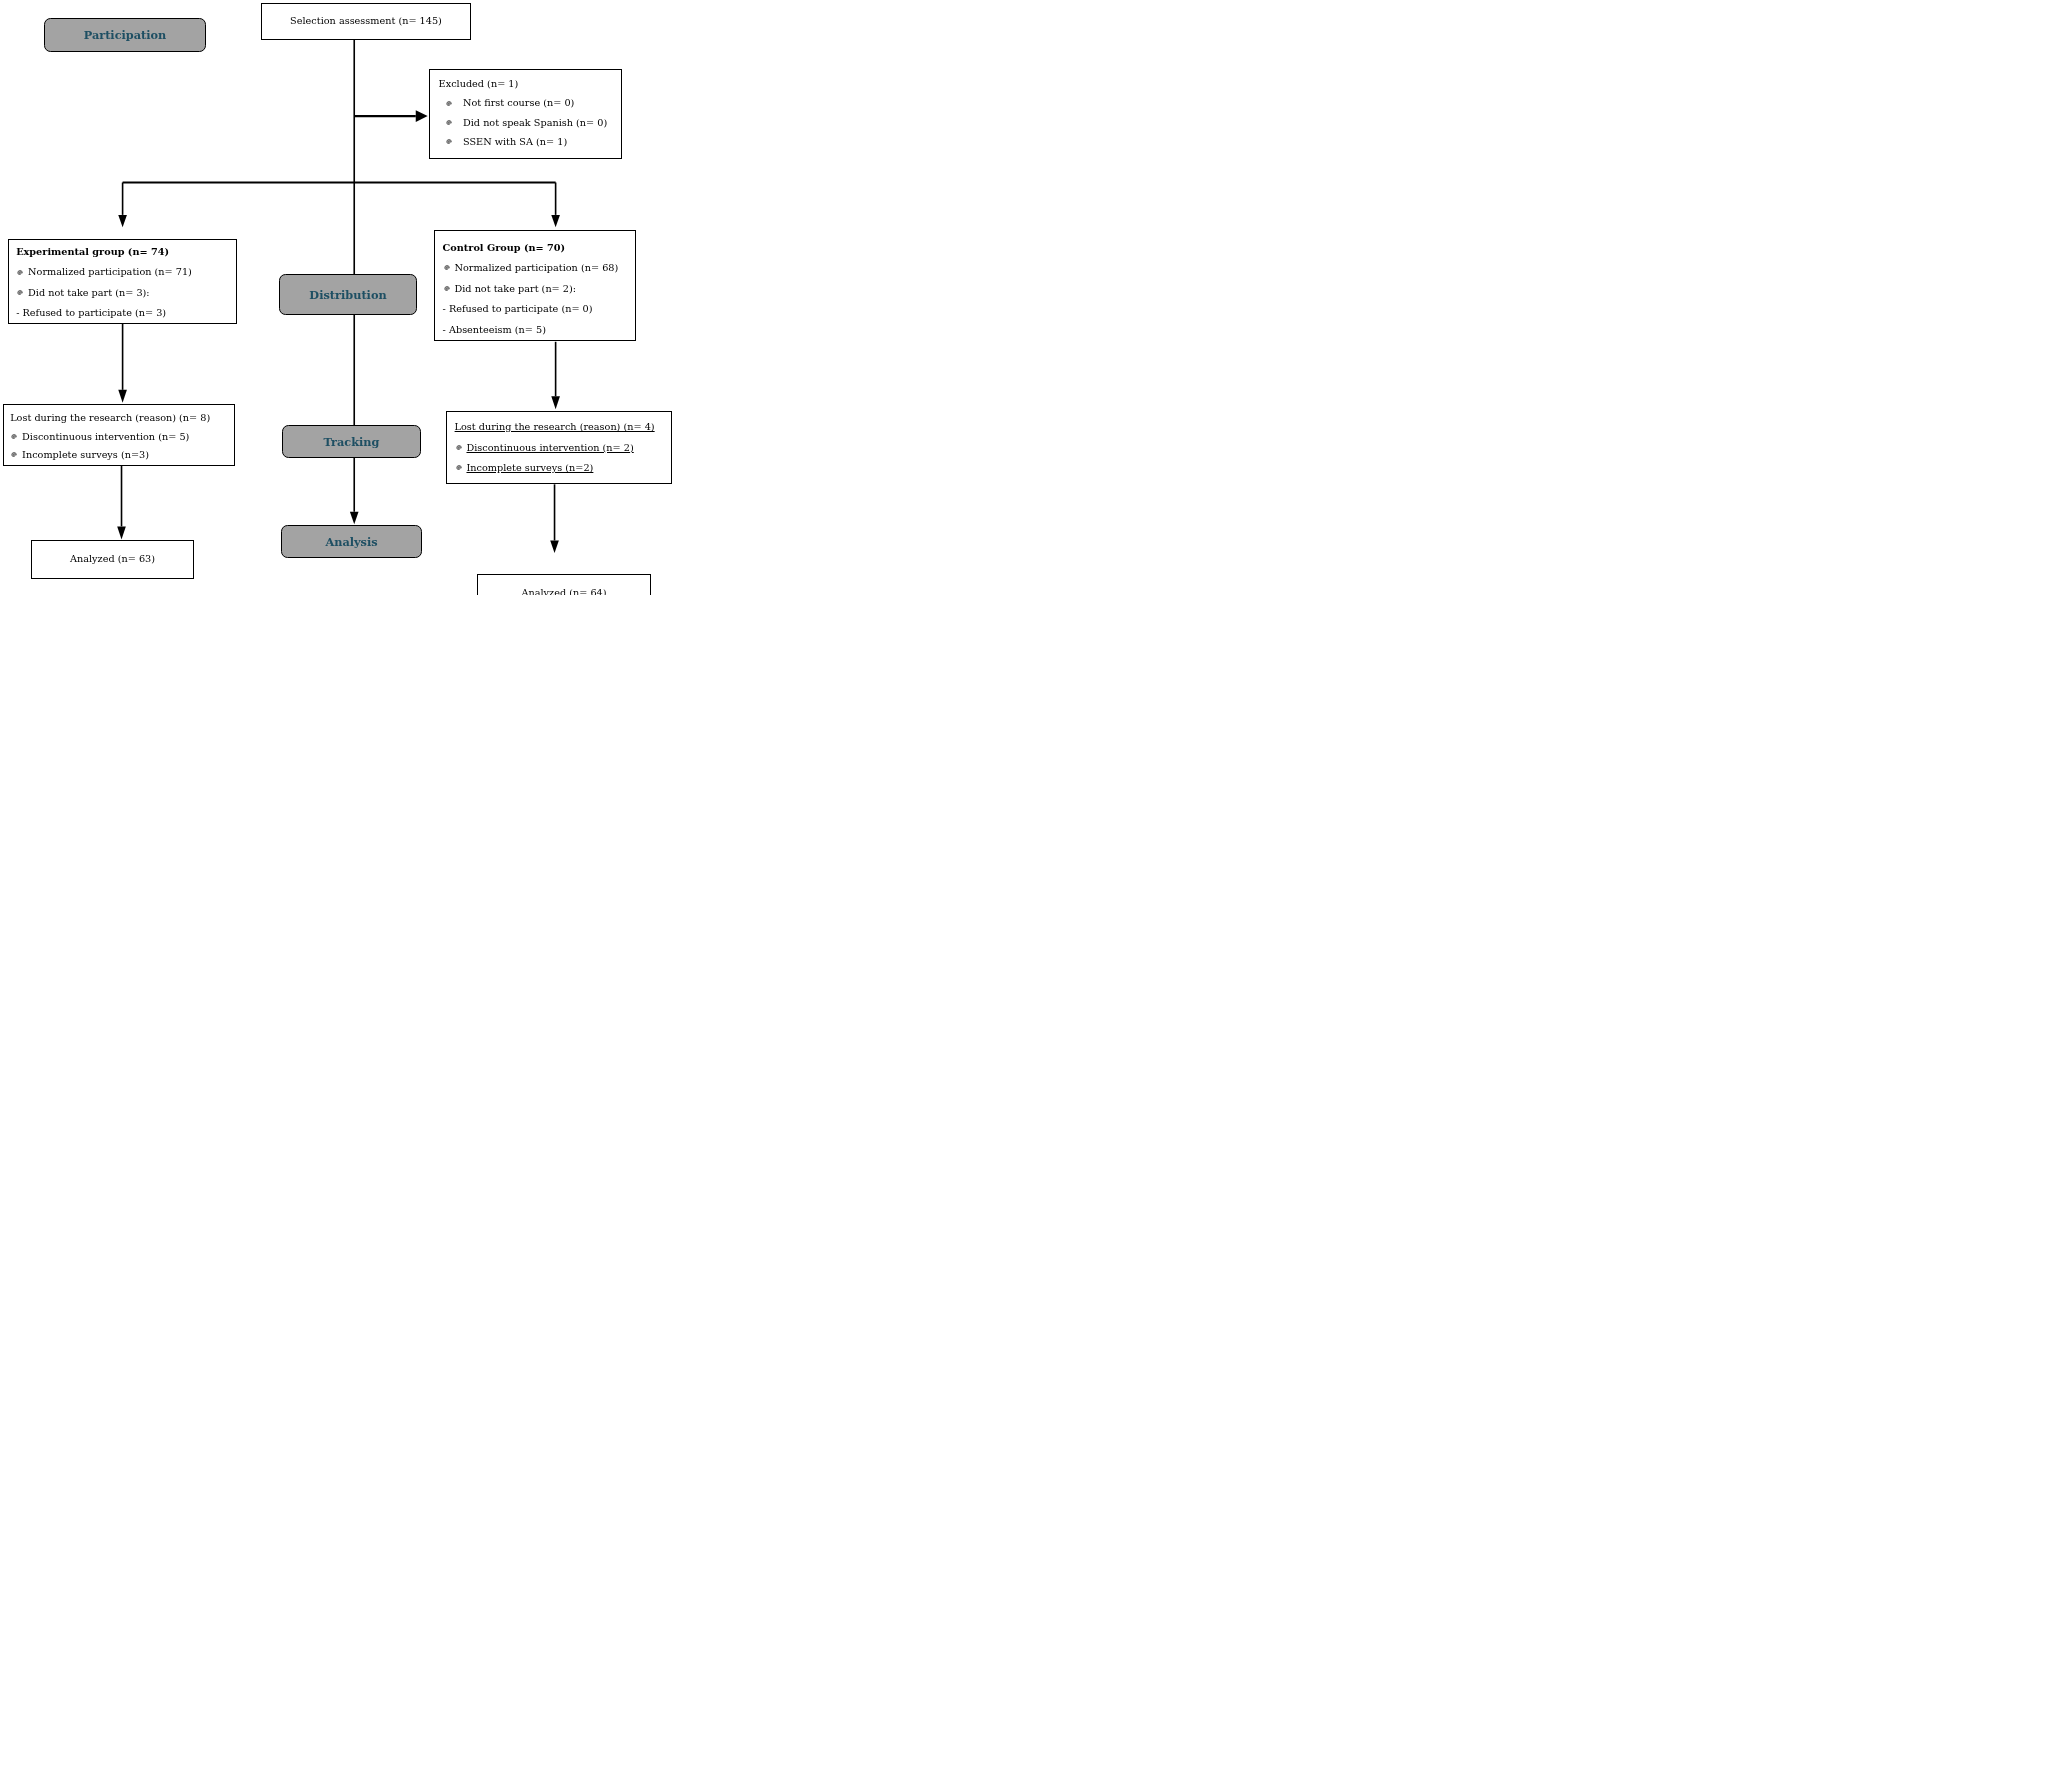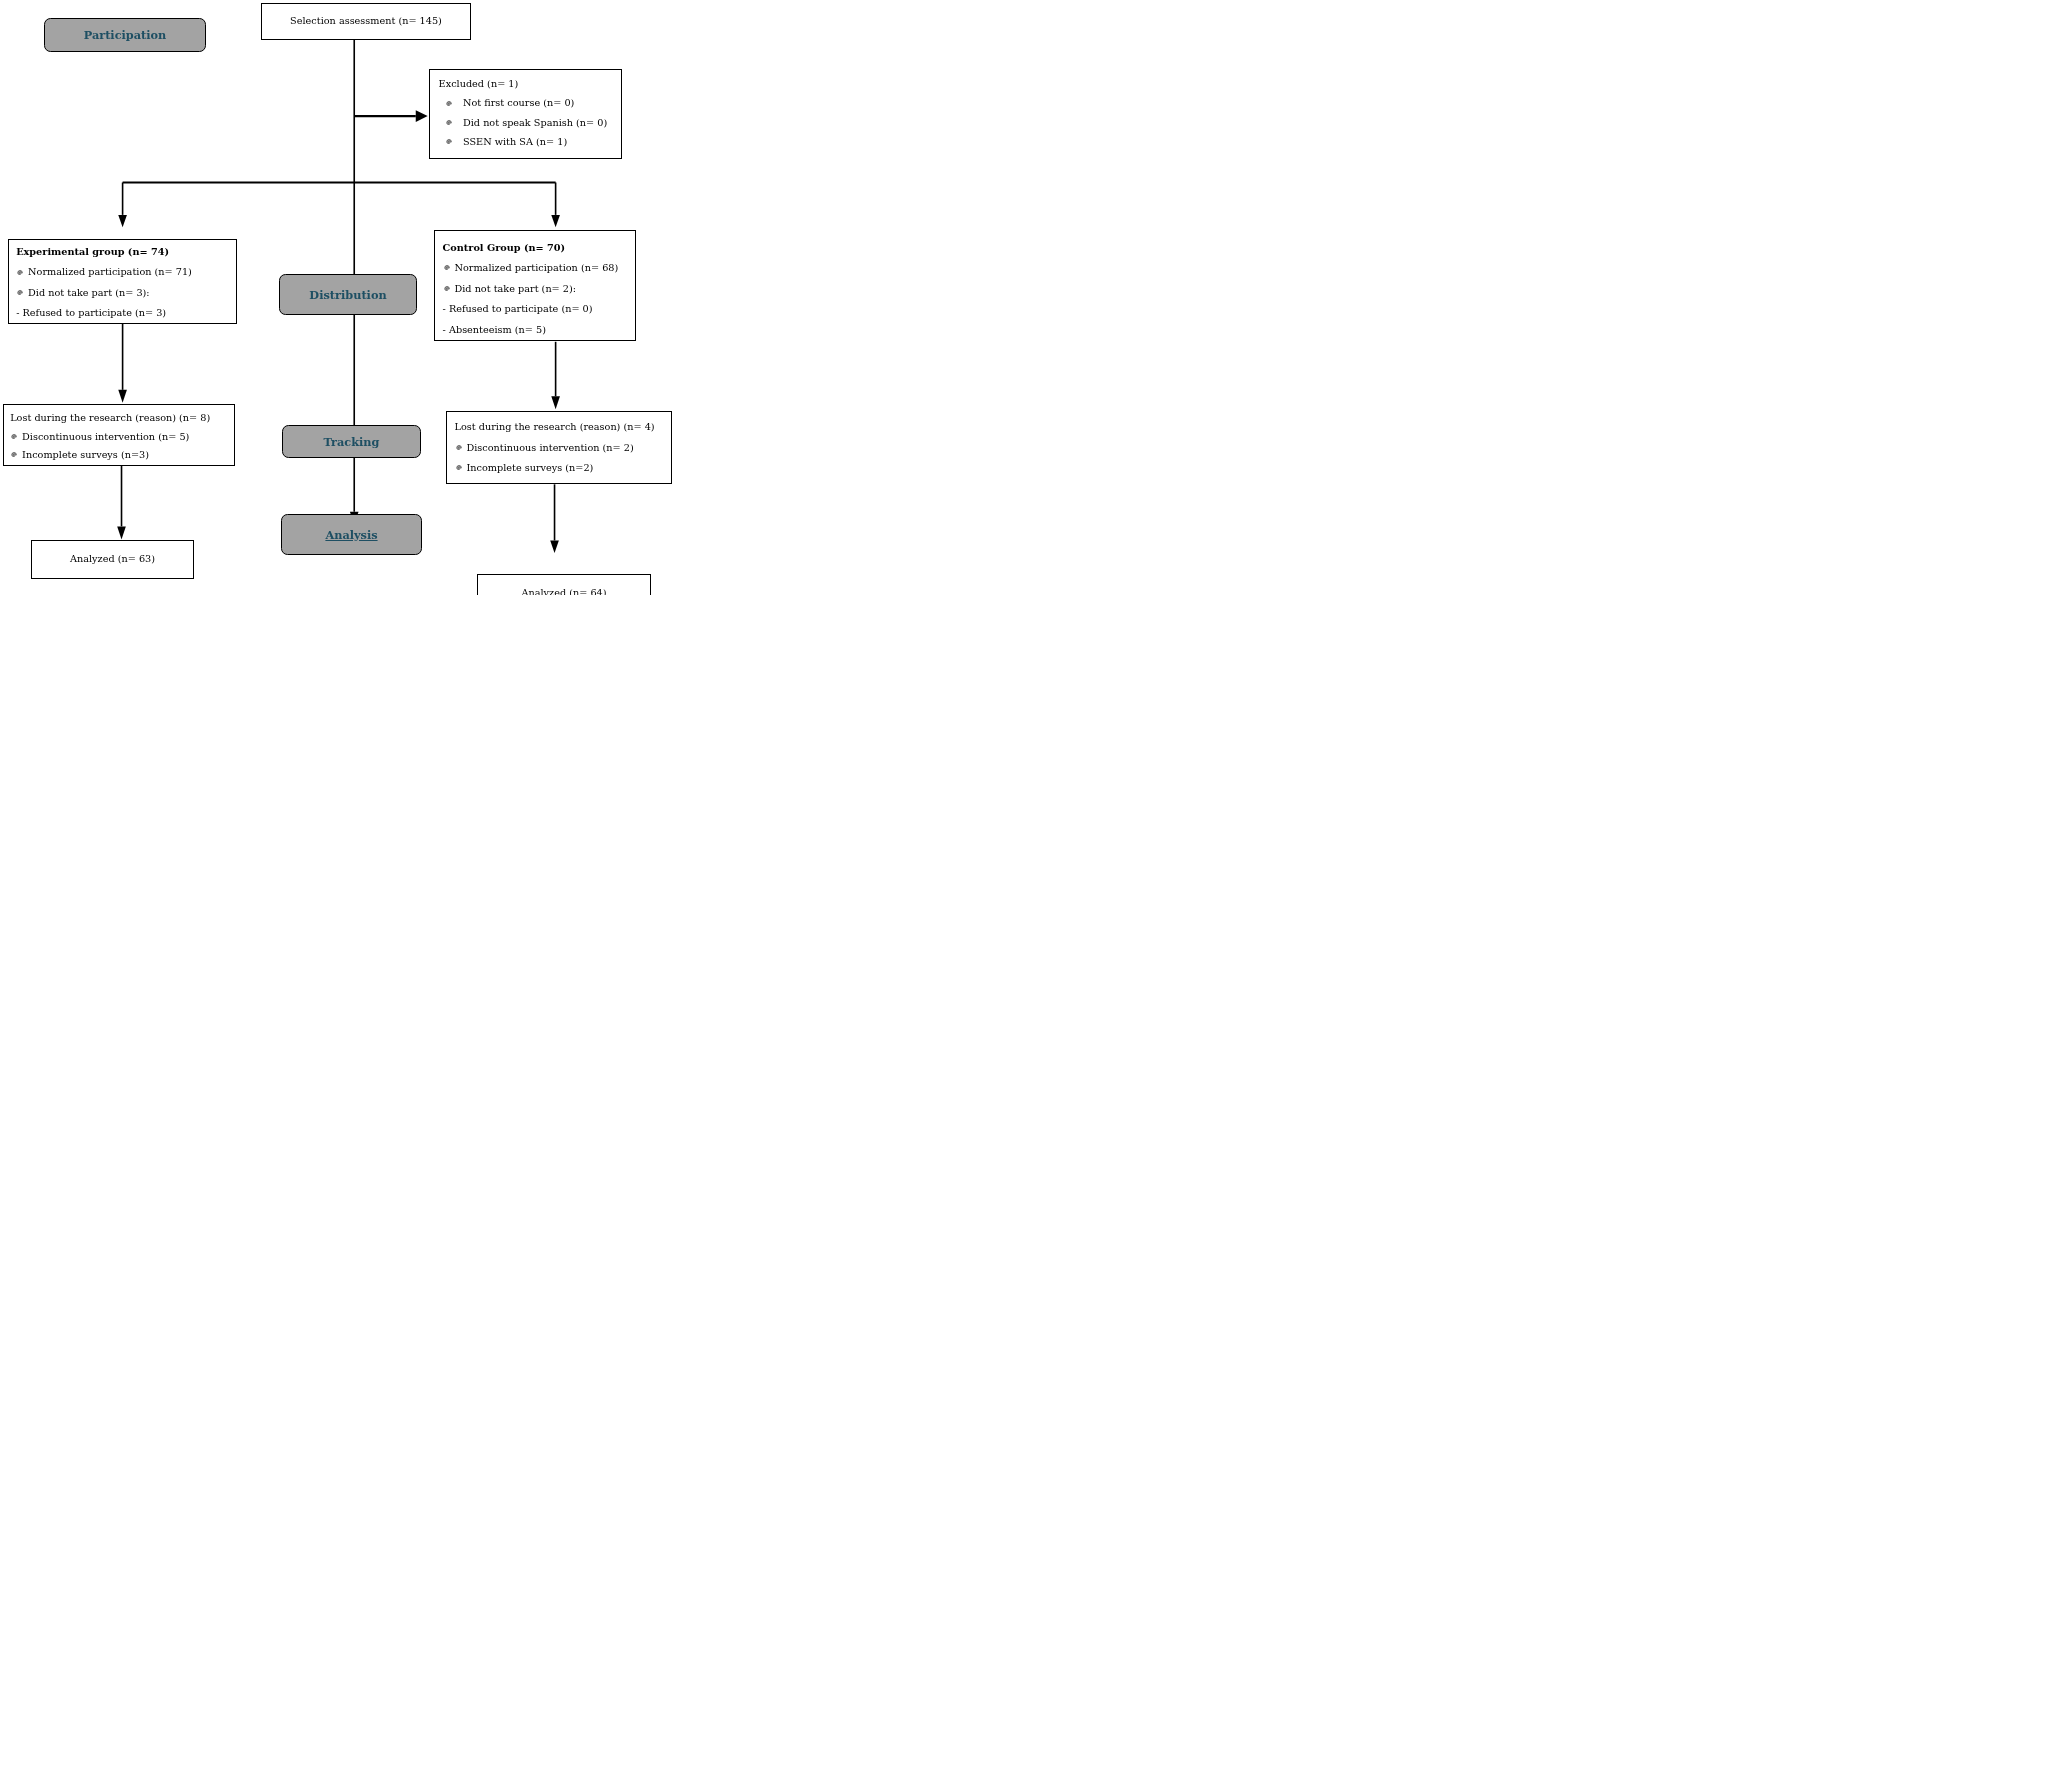--- a/index.html
+++ b/index.html
@@ -20,21 +20,21 @@
   .box-excluded{padding:4.3px 0 0 8.6px;}
   .box-excluded .li, .box-excluded .tline{height:19.4px;display:flex;align-items:center;}
   .box-excluded .li.bulleted{margin-left:6.5px;gap:6px;}
   .box-experimental{padding:1.6px 0 0 7.6px;}
   .box-experimental .li,.box-experimental .tline{height:20.5px;display:flex;align-items:center;}
   .box-control{padding:6.5px 0 0 7.6px;}
   .box-control .li,.box-control .tline{height:20.5px;display:flex;align-items:center;}
   .box-lost-left{padding:4.3px 0 0 6.5px;}
   .box-lost-left .li,.box-lost-left .tline{height:18.4px;display:flex;align-items:center;}
   .box-lost-right{padding:4.9px 0 0 7.6px;}
-  .box-lost-right .li,.box-lost-right .tline{height:20.5px;display:flex;align-items:center;}
+  .box-lost-right .li,.box-lost-right .tline{height:20.5px;display:flex;align-items:center;text-decoration:underline;}
 </style>
 </head>
 <body>
 
 <div id="stage">
 
   <svg id="connectors" viewBox="0 0 1263 1102" xmlns="http://www.w3.org/2000/svg">
     <defs>
       <symbol id="spiral" viewBox="0 0 24 24">
         <path d="M13 12 a1.8 1.8 0 0 1 -3.6 0 a3.6 3.6 0 0 1 7.2 0 a5.4 5.4 0 0 1 -10.8 0 a7.2 7.2 0 0 1 14.4 0" fill="none" stroke="#000" stroke-width="2" stroke-linecap="round"></path>
@@ -71,21 +71,21 @@
   </div>
 
   <div class="stagebox" style="left:279px;top:274px;width:138px;height:41px;">
     <span>Distribution</span>
   </div>
 
   <div class="stagebox" style="left:282px;top:425px;width:139px;height:33px;">
     <span>Tracking</span>
   </div>
 
-  <div class="stagebox" style="left:281px;top:514px;width:141px;height:41px;text-decoration:underline;">
+  <div class="stagebox" style="left:281px;top:525px;width:141px;height:33px;">
     <span>Analysis</span>
   </div>
 
   <div class="box centered" style="left:261px;top:2.7px;width:210px;height:37px;">
     <span>Selection assessment (n= 145)</span>
   </div>
 
   <div class="box box-excluded" style="left:429px;top:69px;width:193px;height:90px;">
     <div class="tline">Excluded (n= 1)</div>
     <div class="li bulleted">

